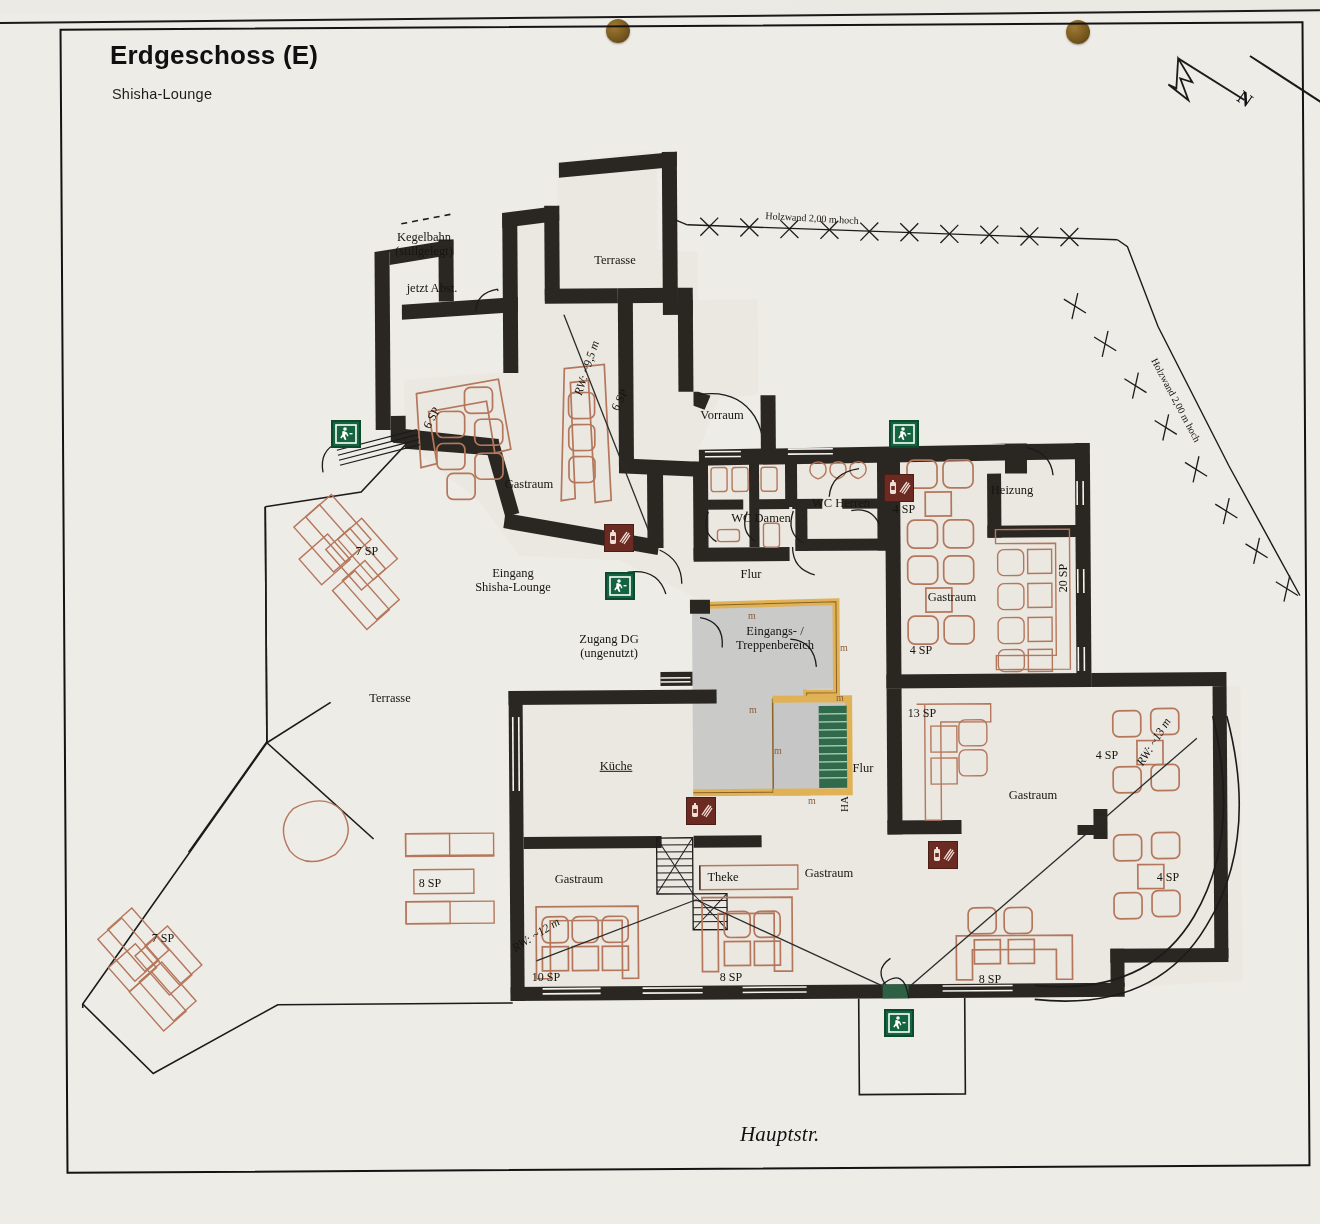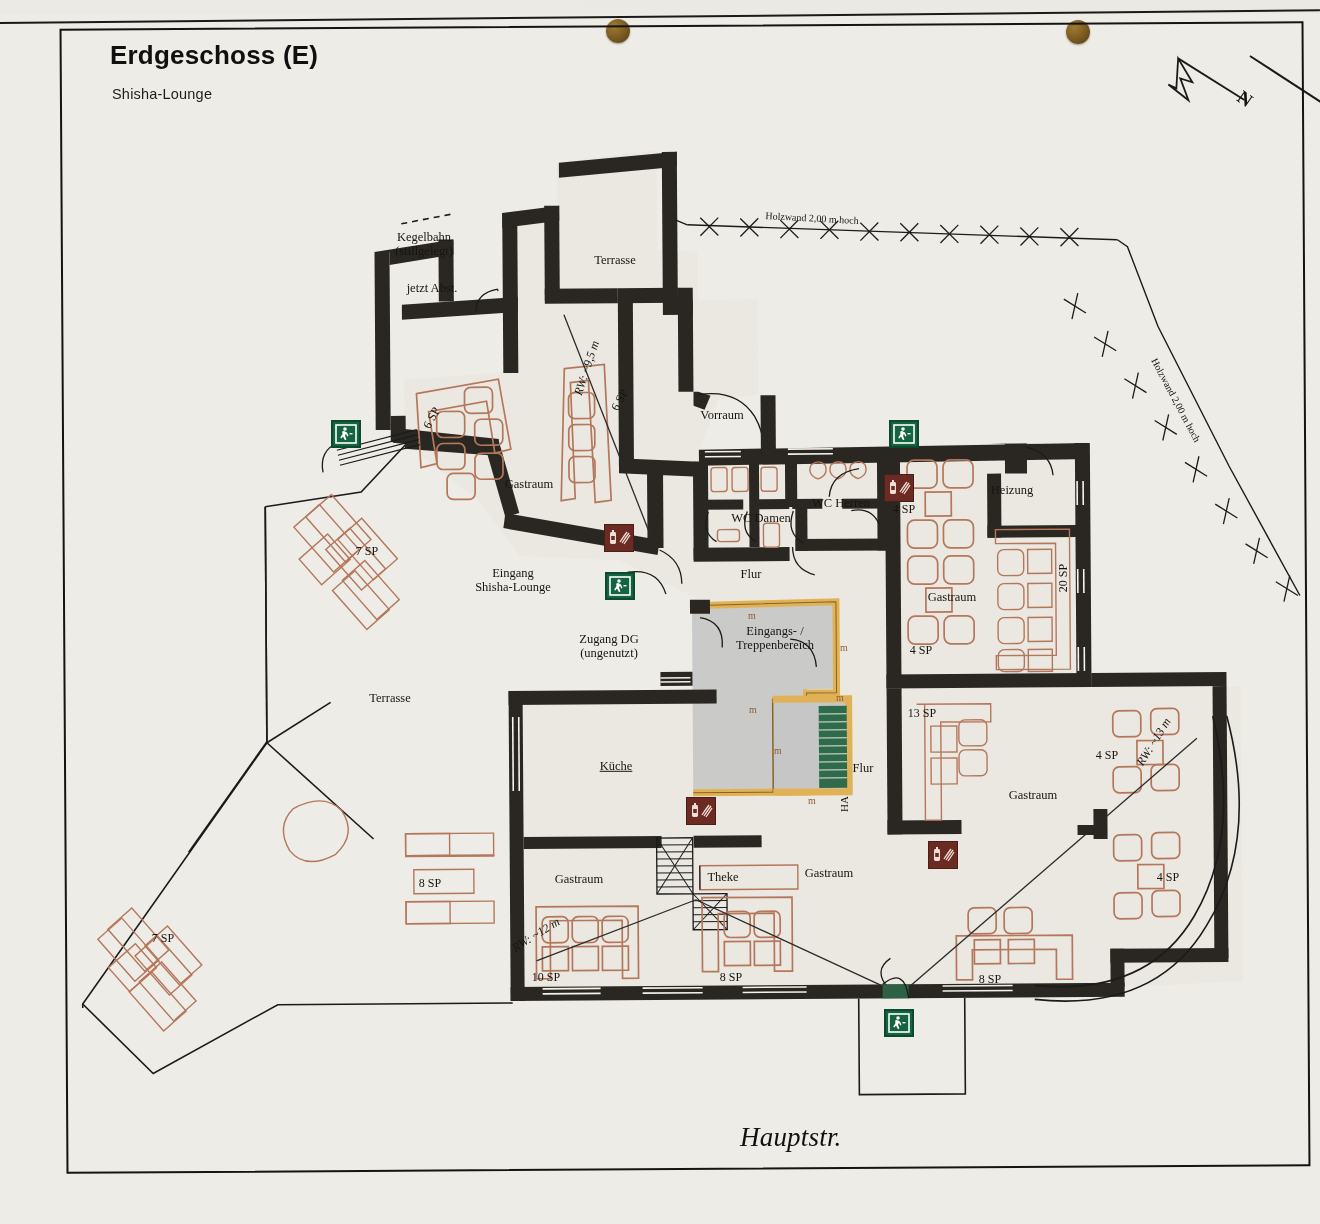--- a/index.html
+++ b/index.html
@@ -36,21 +36,21 @@
   }
   #plan{
     position:absolute;left:0;top:0;width:1320px;height:1224px;
   }
   .ttl{
     position:absolute;font-weight:bold;color:#101010;letter-spacing:0.2px;
   }
   #title{left:110px;top:40px;font-size:26px;}
   #subtitle{left:112px;top:86px;font-size:14.5px;font-weight:normal;color:#1d1d1d;}
   #street{
-    left:740px;top:1122px;font-size:27px;font-weight:normal;
+    left:740px;top:1122px;font-size:21px;font-weight:normal;
     font-family:"Liberation Serif", serif;font-style:italic;color:#111;
   }
   .lbl{
     position:absolute;color:#17150f;font-family:"Liberation Serif", serif;
     font-size:12.5px;white-space:pre;line-height:1.15;
   }
   .lbl.c{text-align:center;}
   .sp{
     position:absolute;color:#17150f;font-family:"Liberation Serif", serif;
     font-size:12px;white-space:nowrap;

